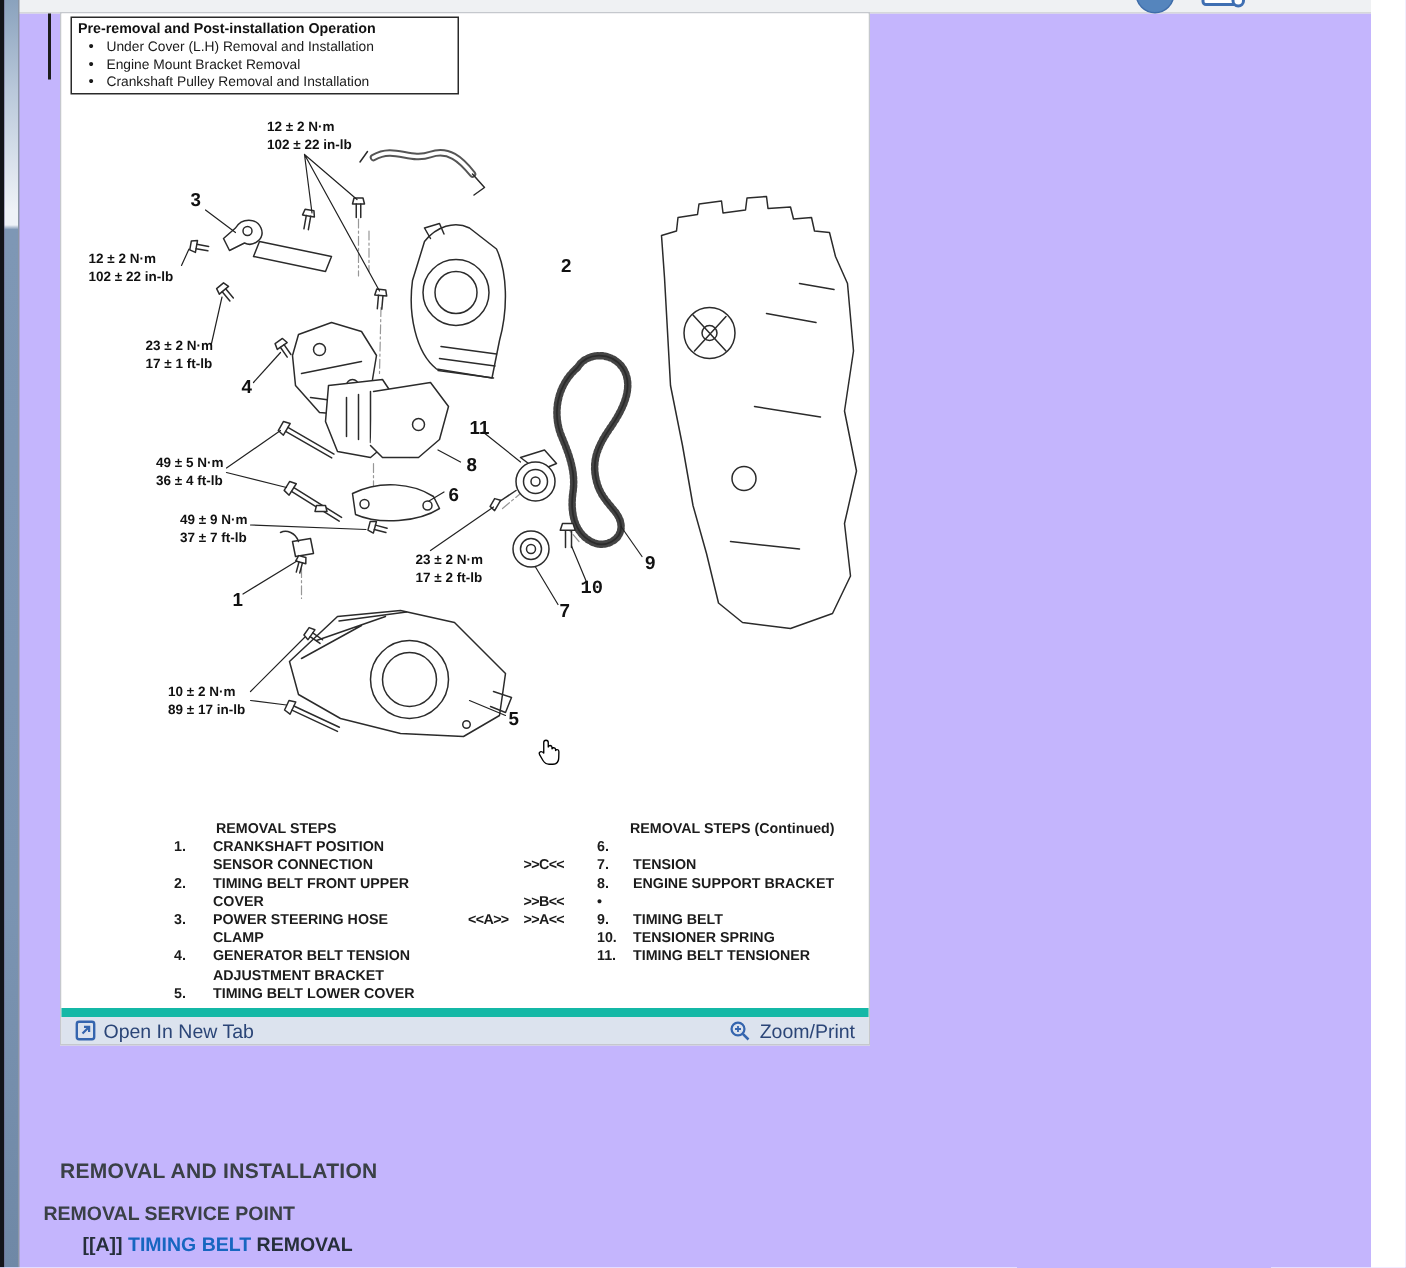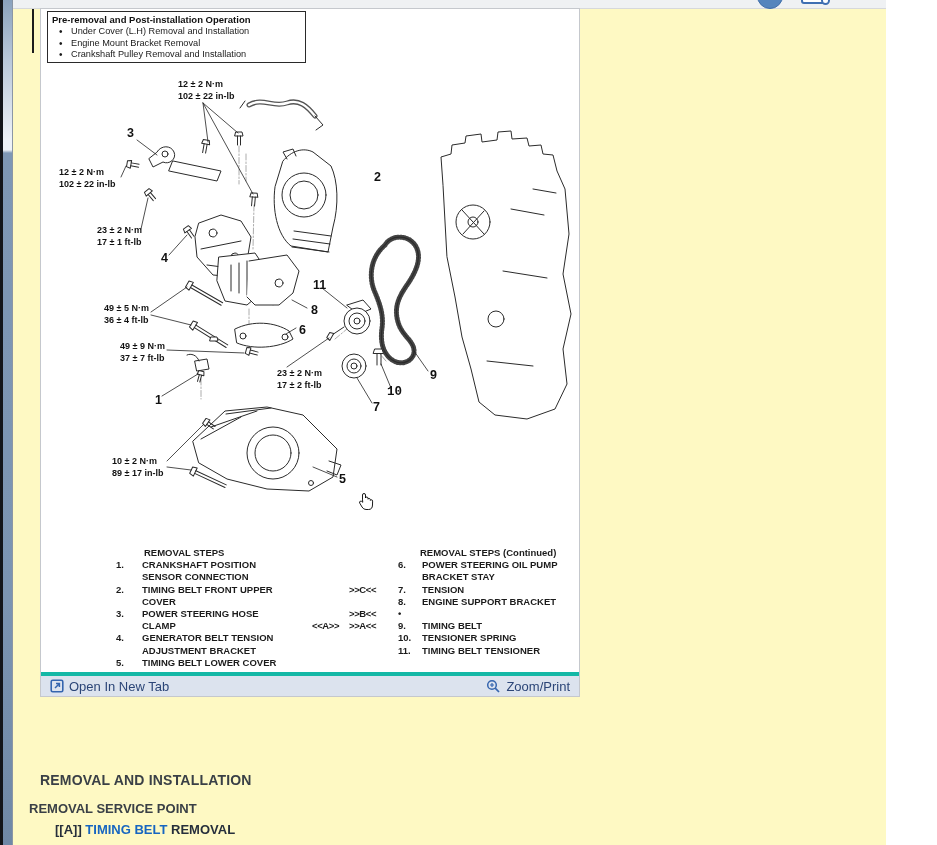--- a/index.html
+++ b/index.html
@@ -1,17 +1,17 @@
 <!DOCTYPE html>
 <html><head>
 <meta charset="utf-8">
 <style>
   html,body{margin:0;padding:0;background:#fff;}
-  #root{position:relative;width:844px;height:845px;overflow:hidden;background:#fef9c3;
-        font-family:"Liberation Sans",sans-serif;padding-left:42px;}
+  #root{position:relative;width:914px;height:845px;overflow:hidden;background:#c4b5fd;
+        font-family:"Liberation Sans",sans-serif;}
 
   
   #topstrip{position:absolute;left:12px;top:0;right:0;height:8px;background:#eff1f3;
             border-bottom:1px solid #d6d8db;}
   #user-icon{position:absolute;left:757px;top:-17px;width:24px;height:24px;border-radius:50%;
              background:#5585bd;border:1px solid #3f6da9;}
   #printzoom-icon{position:absolute;left:801px;top:-14px;width:27px;height:18px;
              border:2.5px solid #3f6fb2;border-radius:3px;background:#fff;box-sizing:border-box;}
   #printzoom-dot{position:absolute;left:821px;top:-4px;width:9px;height:9px;border-radius:50%;
              border:2px solid #3f6fb2;background:#fff;box-sizing:border-box;}
@@ -49,21 +49,21 @@
   #steps-right{left:271px;width:267px;}
   #steps-left .hdr{margin-left:28px;white-space:nowrap;}
   #steps-right .hdr{margin-left:108px;white-space:nowrap;}
   .lrow{display:grid;grid-template-columns:26px 150px;align-items:start;}
   .rrow{display:grid;grid-template-columns:37px 42px 31px 1fr;align-items:start;}
   .rrow .num{padding-left:7px;}
   .m1,.m2{letter-spacing:-0.4px;white-space:nowrap;}
 
   
   #panel-footer{position:absolute;left:0;right:0;bottom:0;height:24px;background:#dce3ee;
-      border-top:4px solid #14b8a6;display:flex;justify-content:space-between;align-items:center;
+      border-top:6px solid #14b8a6;display:flex;justify-content:space-between;align-items:center;
       padding:0 9px;box-sizing:border-box;}
   .flink{display:flex;align-items:center;gap:5px;color:#2b4577;font:13px "Liberation Sans",sans-serif;
       cursor:pointer;}
   .flink svg{display:block;}
 
   
   #doc-heading{position:absolute;left:40px;top:772px;font:bold 14px "Liberation Sans",sans-serif;
       color:#3a4046;letter-spacing:0.2px;}
   #doc-subheading{position:absolute;left:29px;top:801px;font:bold 13px "Liberation Sans",sans-serif;
       color:#3a4046;}
@@ -330,21 +330,20 @@
             </div>
           </div>
       </div>
       <div id="steps-right" class="steps-col">
         <div class="hdr">REMOVAL STEPS (Continued)</div>
         <div id="steps-right-rows">
             <div class="rrow">
               <span class="m1"></span>
               <span class="m2"></span>
               <span class="num">6.</span>
-              <span class="txt">POWER STEERING OIL PUMP BRACKET STAY</span>
             </div>
             <div class="rrow">
               <span class="m1"></span>
               <span class="m2">&gt;&gt;C&lt;&lt;</span>
               <span class="num">7.</span>
               <span class="txt">TENSION</span>
             </div>
             <div class="rrow">
               <span class="m1"></span>
               <span class="m2"></span>

